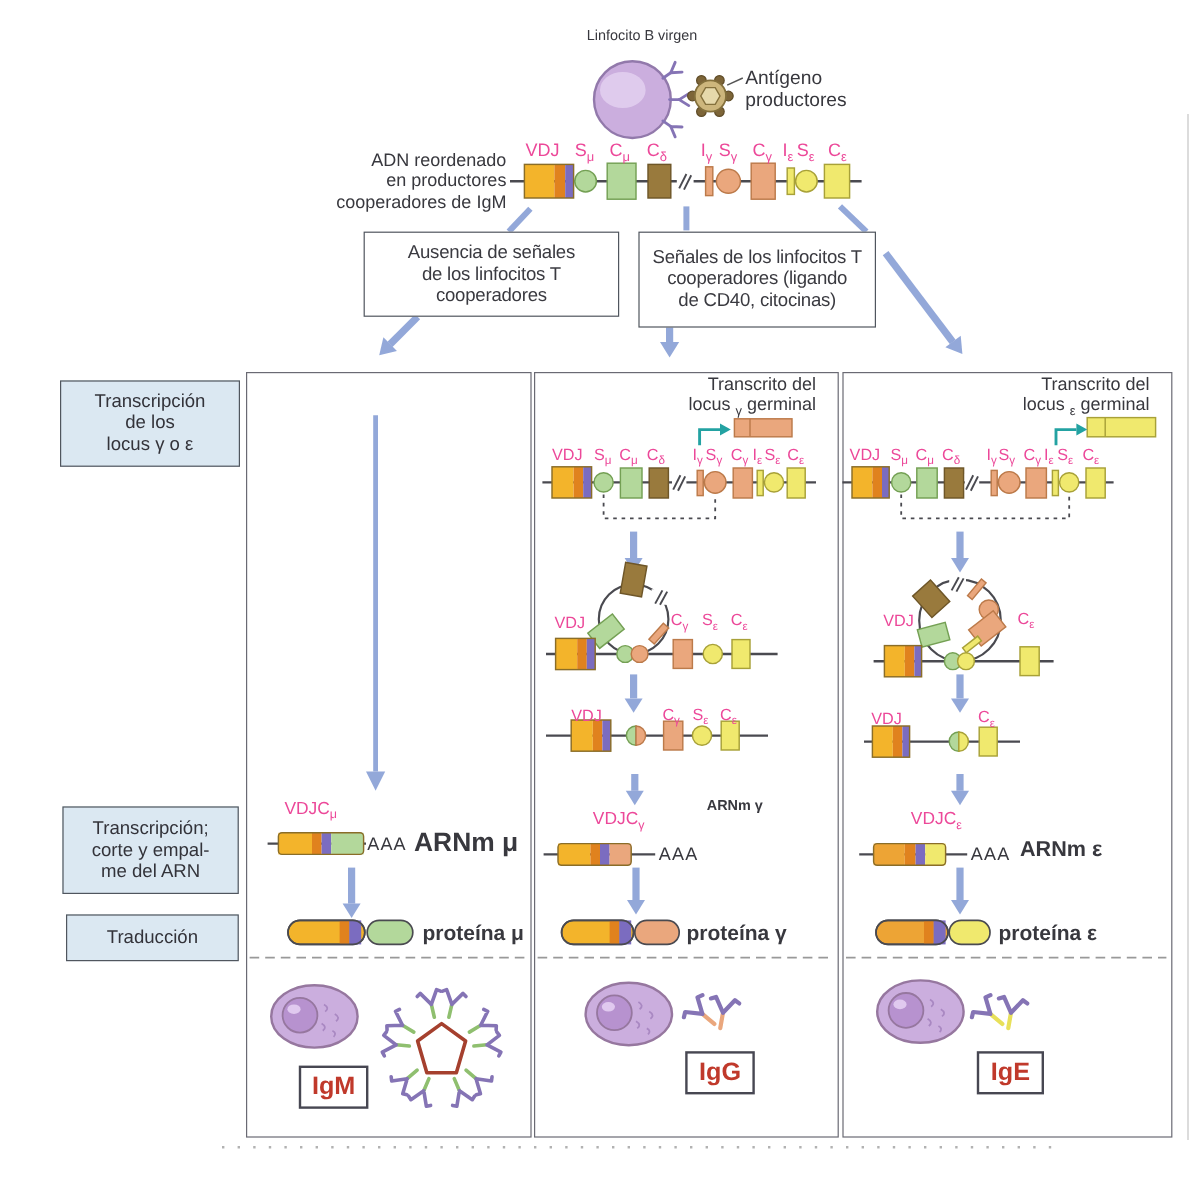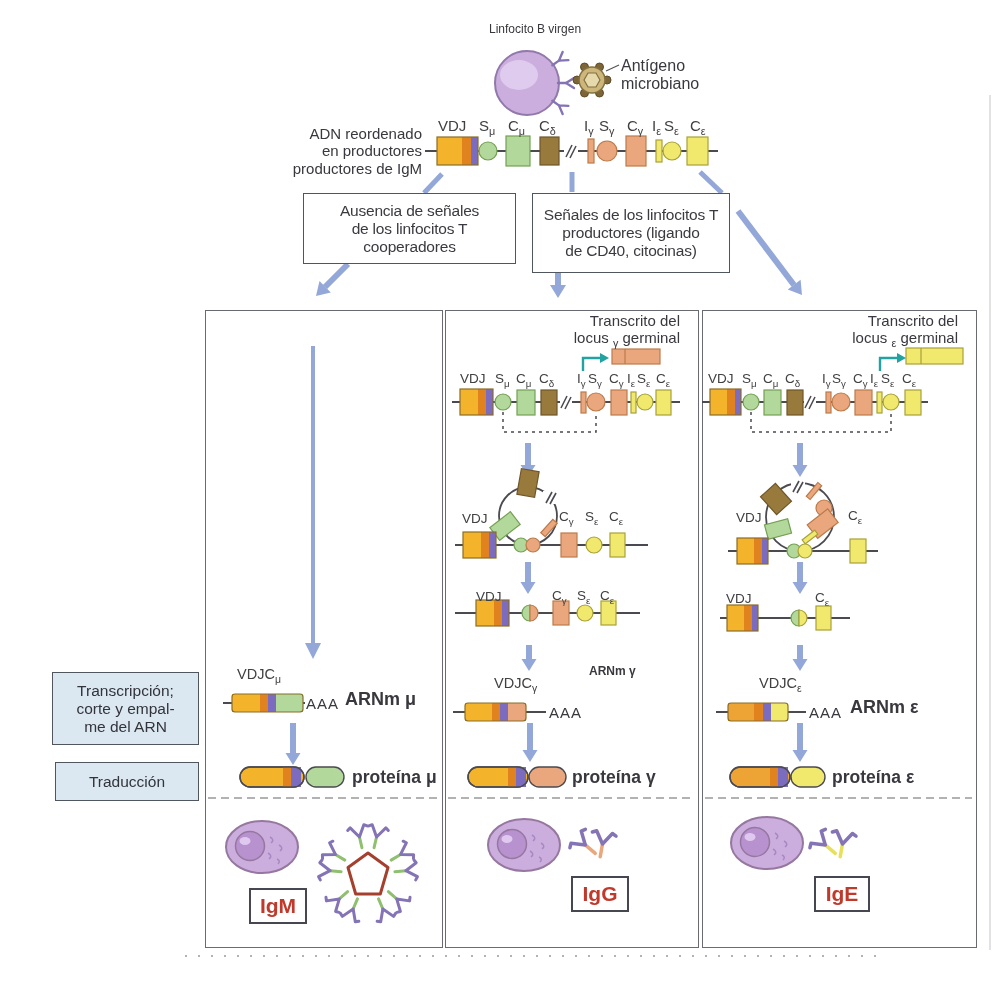--- a/index.html
+++ b/index.html
@@ -1,19 +1,19 @@
 <!DOCTYPE html>
 <html style="--arrow-blue: #93a8d9; --teal-arrow: #23a2a2; --label-box-bg: #dbe8f2; --ig-red: #c0392b; --vdj-yellow: #f3b42b; --deep-yellow: #eda435; --stripe-orange: #e0821e; --stripe-purple: #7b6cc0; --seg-green: #b3d89b; --seg-brown: #997a3d; --seg-salmon: #eaa77d; --seg-yellow: #f0e96e; --cell-purple: #cbaede; --antibody-purple: #8574b5; --pentamer-red: #a5402e;"><head>
 <meta charset="utf-8">
 <style>
   html,body{margin:0;padding:0;background:#fff;font-family:"Liberation Sans",sans-serif;}
   #wrap{position:relative;width:994px;height:994px;background:#fff;overflow:hidden;color:#38383e;}
   svg{position:absolute;left:0;top:0;z-index:2;pointer-events:none;}
   .t{position:absolute;line-height:1.16;white-space:nowrap;z-index:3;color:#38383e;}
-  .gl{position:absolute;font-size:15px;z-index:3;color:#404040;}
+  .gl{position:absolute;font-size:15px;z-index:3;color:#ec4899;}
   .gl.sm{font-size:13.5px;}
   sub{font-size:0.72em;}
   .panel{position:absolute;border:1.6px solid #6a6a73;z-index:1;background:#fff;}
   .sbox{position:absolute;background:#fff;border:1.7px solid #50565e;z-index:3;
         display:flex;flex-direction:column;justify-content:center;text-align:center;
         font-size:15.5px;letter-spacing:-0.2px;color:#3a3a40;}
   .lbox{position:absolute;background:var(--label-box-bg,#dbe8f2);border:1.7px solid #50565e;z-index:3;
         display:flex;flex-direction:column;justify-content:center;text-align:center;
         font-size:15.5px;color:#33333a;}
   .igbox{position:absolute;border:2.2px solid #474752;background:#fff;z-index:3;
@@ -351,49 +351,54 @@
     <g>
       <use href="#yE" transform="translate(823,843) rotate(-50)"></use>
       <use href="#yE" transform="translate(843,841) rotate(10)"></use>
     </g>
 
     <line x1="185" y1="956" x2="880" y2="956" stroke="#8a8a8a" stroke-width="2" stroke-dasharray="2 11" opacity=".65"></line>
   </svg>
 
   <div class="t" style="left:489px;top:23px;font-size:12px">Linfocito B virgen</div>
   <div class="t" style="left:621px;top:57px;font-size:16px">Antígeno</div>
-  <div class="t" style="left:621px;top:75px;font-size:16px">microbiano</div>
+  <div class="t" style="left:621px;top:75px;font-size:16px">productores</div>
   <div class="t" style="left:240px;top:125px;width:182px;text-align:right;font-size:15px">
     <div>ADN reordenado</div>
     <div>en productores</div>
-    <div>productores de IgM</div>
+    <div>cooperadores de IgM</div>
   </div>
 
   <span class="gl" style="left:438px;top:117px"><i style="font-style:normal">VDJ</i><sub></sub></span>
   <span class="gl" style="left:479px;top:117px"><i style="font-style:normal">S</i><sub>μ</sub></span>
   <span class="gl" style="left:508px;top:117px"><i style="font-style:normal">C</i><sub>μ</sub></span>
   <span class="gl" style="left:539px;top:117px"><i style="font-style:normal">C</i><sub>δ</sub></span>
   <span class="gl" style="left:584px;top:117px"><i style="font-style:normal">I</i><sub>γ</sub></span>
   <span class="gl" style="left:599px;top:117px"><i style="font-style:normal">S</i><sub>γ</sub></span>
   <span class="gl" style="left:627px;top:117px"><i style="font-style:normal">C</i><sub>γ</sub></span>
   <span class="gl" style="left:652px;top:117px"><i style="font-style:normal">I</i><sub>ε</sub></span>
   <span class="gl" style="left:664px;top:117px"><i style="font-style:normal">S</i><sub>ε</sub></span>
   <span class="gl" style="left:690px;top:117px"><i style="font-style:normal">C</i><sub>ε</sub></span>
 
   <div class="sbox" style="left:303px;top:193px;width:211px;height:69px">
     <div>Ausencia de señales</div>
     <div>de los linfocitos T</div>
     <div>cooperadores</div>
   </div>
   <div class="sbox" style="left:532px;top:193px;width:196px;height:78px">
     <div>Señales de los linfocitos T</div>
-    <div>productores (ligando</div>
+    <div>cooperadores (ligando</div>
     <div>de CD40, citocinas)</div>
   </div>
 
+  <div class="lbox" style="left:50px;top:317px;width:148px;height:70px">
+    <div>Transcripción</div>
+    <div>de los</div>
+    <div>locus γ o ε</div>
+  </div>
   <div class="lbox" style="left:55px;top:762px;width:142px;height:37px">
     <div>Traducción</div>
   </div>
   <div class="lbox" style="left:52px;top:672px;width:145px;height:71px">
     <div>Transcripción;</div>
     <div>corte y empal-</div>
     <div>me del ARN</div>
   </div>
 
   <div class="t" style="left:560px;top:312px;width:120px;text-align:right;font-size:15px">
@@ -438,21 +443,21 @@
   <span class="gl sm" style="left:600px;top:588px"><i style="font-style:normal">C</i><sub>ε</sub></span>
 
   <span class="gl sm" style="left:736px;top:510px"><i style="font-style:normal">VDJ</i></span>
   <span class="gl sm" style="left:848px;top:508px"><i style="font-style:normal">C</i><sub>ε</sub></span>
 
   <span class="gl sm" style="left:726px;top:591px"><i style="font-style:normal">VDJ</i></span>
   <span class="gl sm" style="left:815px;top:590px"><i style="font-style:normal">C</i><sub>ε</sub></span>
 
   <span class="gl" style="left:237px;top:666px;font-size:14.5px"><i style="font-style:normal">VDJC</i><sub>μ</sub></span>
   <div class="t" style="left:306px;top:695px;font-size:15px;letter-spacing:1px">AAA</div>
-  <div class="t bold" style="left:345px;top:689px;font-size:18px">ARNm μ</div>
+  <div class="t bold" style="left:345px;top:689px;font-size:22px">ARNm μ</div>
   <div class="t bold" style="left:352px;top:767px;font-size:17.5px">proteína μ</div>
 
   <span class="gl" style="left:494px;top:675px;font-size:14.5px"><i style="font-style:normal">VDJC</i><sub>γ</sub></span>
   <div class="t" style="left:549px;top:704px;font-size:15px;letter-spacing:1px">AAA</div>
   <div class="t bold" style="left:589px;top:665px;font-size:12px">ARNm γ</div>
   <div class="t bold" style="left:572px;top:767px;font-size:17.5px">proteína γ</div>
 
   <span class="gl" style="left:759px;top:675px;font-size:14.5px"><i style="font-style:normal">VDJC</i><sub>ε</sub></span>
   <div class="t" style="left:809px;top:704px;font-size:15px;letter-spacing:1px">AAA</div>
   <div class="t bold" style="left:850px;top:697px;font-size:18px">ARNm ε</div>

